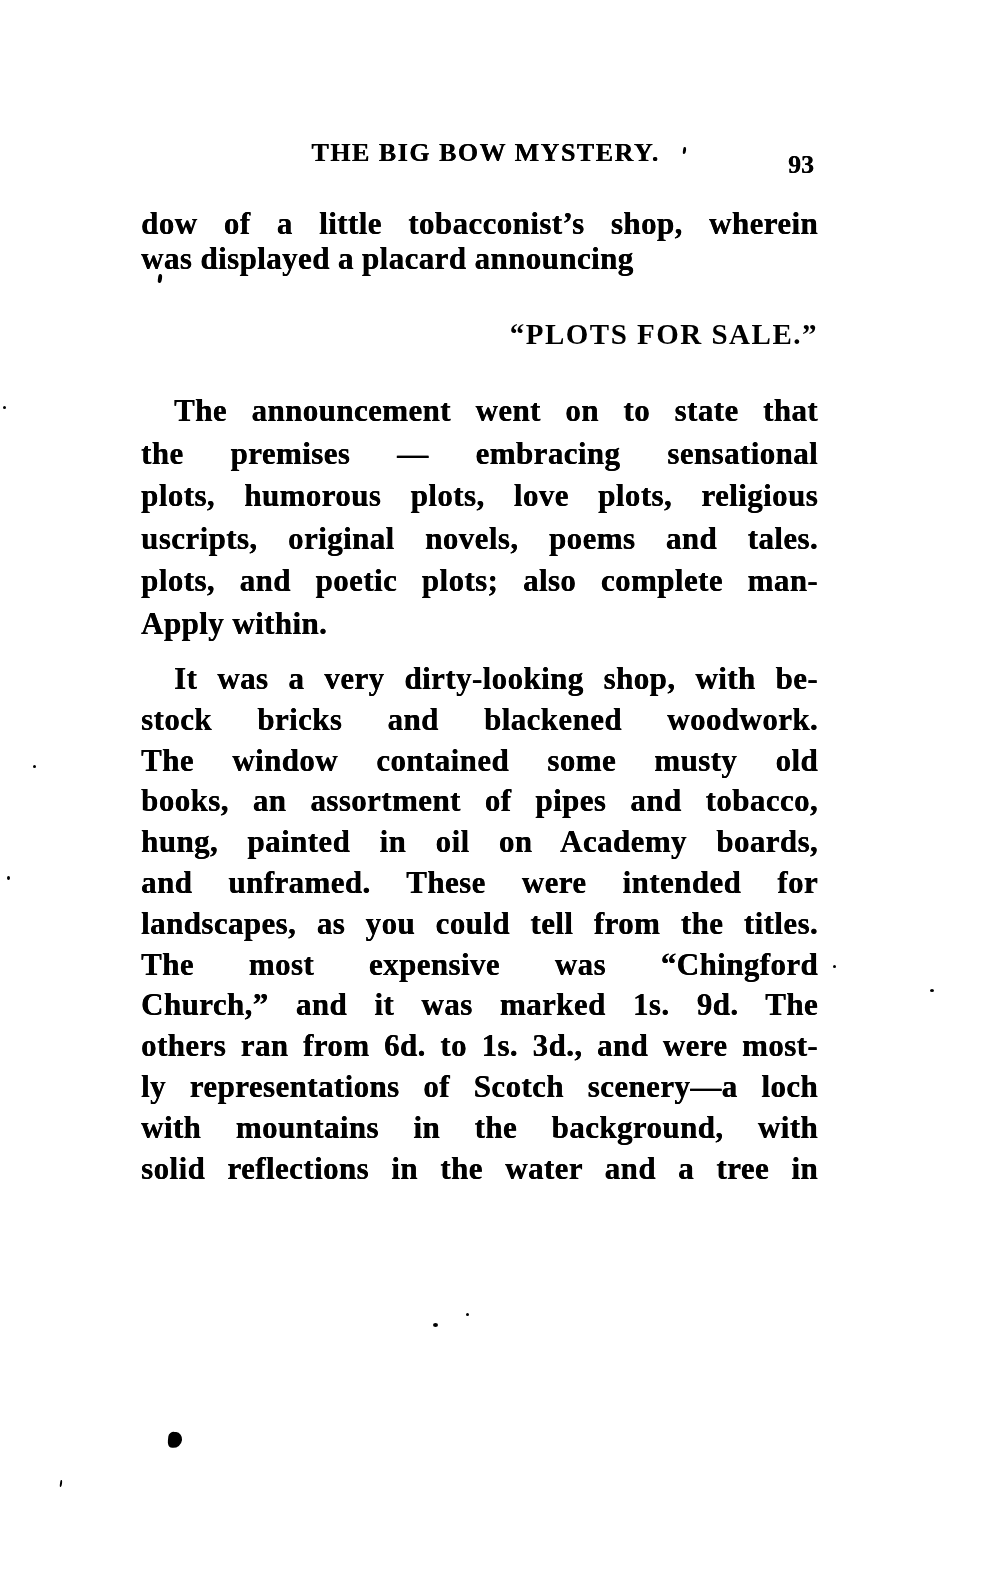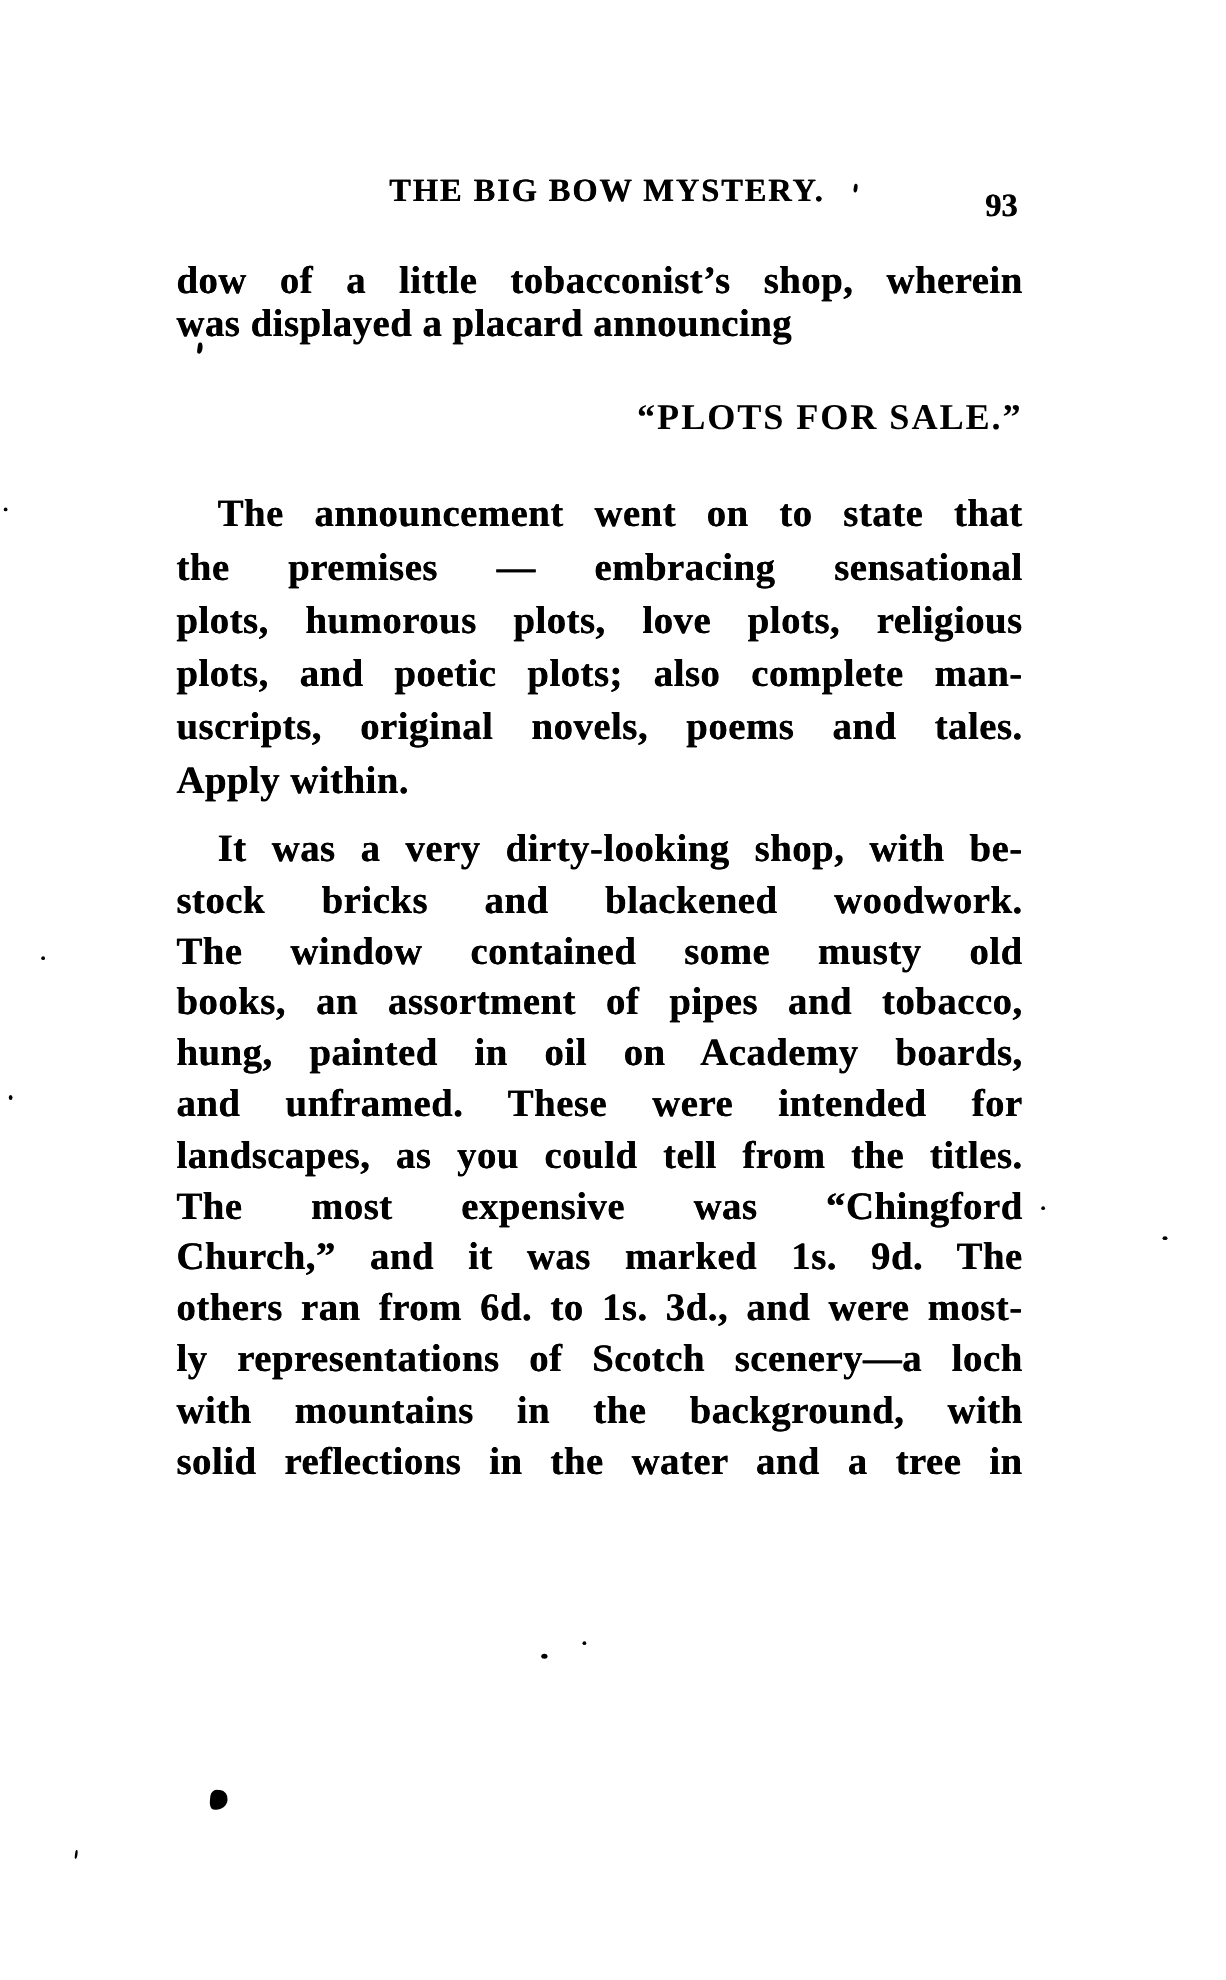--- a/index.html
+++ b/index.html
@@ -44,22 +44,22 @@
       <div class="ln">dow of a little tobacconist’s shop, wherein</div>
       <div class="ln flush">was displayed a placard announcing</div>
     </div>
 
   <div class="block" id="heading">“PLOTS FOR SALE.”</div>
 
   <div class="block" id="para1">
       <div class="ln ind">The announcement went on to state that</div>
       <div class="ln">the premises — embracing sensational</div>
       <div class="ln">plots, humorous plots, love plots, religious</div>
+      <div class="ln">uscripts, original novels, poems and tales.</div>
       <div class="ln">plots, and poetic plots; also complete man-</div>
-      <div class="ln">uscripts, original novels, poems and tales.</div>
       <div class="ln flush">Apply within.</div>
     </div>
 
   <div class="block" id="para2">
       <div class="ln ind">It was a very dirty-looking shop, with be-</div>
       <div class="ln">stock bricks and blackened woodwork.</div>
       <div class="ln">The window contained some musty old</div>
       <div class="ln">books, an assortment of pipes and tobacco,</div>
       <div class="ln">hung, painted in oil on Academy boards,</div>
       <div class="ln">and unframed. These were intended for</div>

